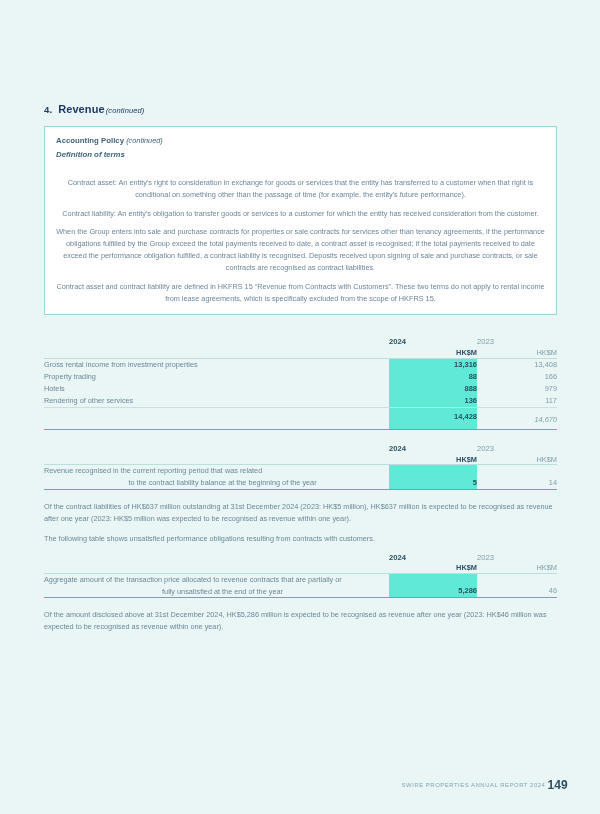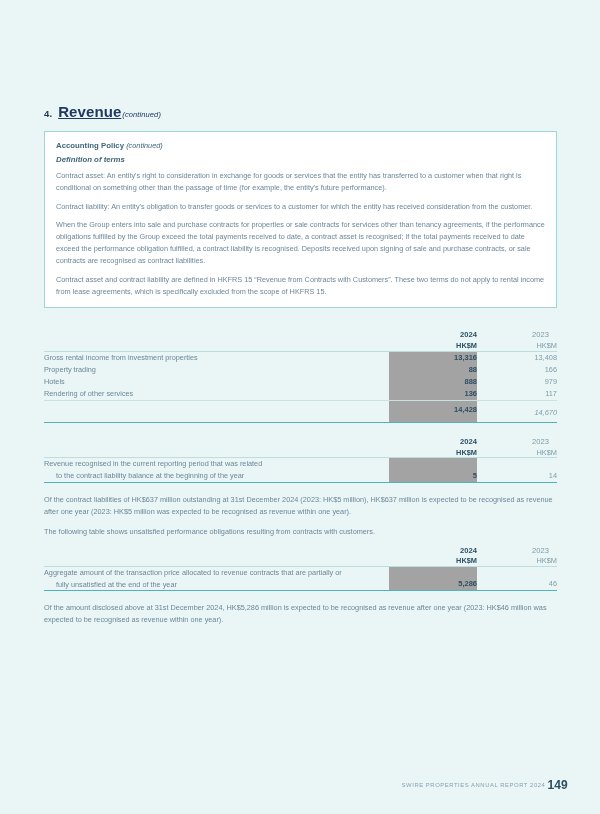--- a/index.html
+++ b/index.html
@@ -32,21 +32,21 @@
   
   .note-heading {
     font-size: 9.5px;
     color: #1f3864;
     font-weight: bold;
     letter-spacing: .1px;
     margin-bottom: 11px;
     white-space: nowrap;
   }
   .note-heading .num { margin-right: 6px; }
-  .note-heading .title { font-size: 15px; text-decoration: underline; }
+  .note-heading .title { font-size: 11px; }
   .note-heading .cont {
     font-weight: normal;
     font-style: italic;
     font-size: 7.5px;
     color: #1f3864;
     margin-left: 1px;
   }
 
   
   .policy-box {
@@ -64,28 +64,28 @@
   .policy-title .cont {
     font-weight: normal;
     font-style: italic;
     font-size: 7.3px;
   }
   .policy-sub {
     font-size: 7.8px;
     font-style: italic;
     font-weight: bold;
     color: #3f6579;
-    margin-bottom: 6px;
+    margin-bottom: 18px;
   }
   .policy-p {
     font-size: 7.3px;
     line-height: 1.62;
     color: #6b8799;
     margin: 0 0 7px 0;
-    text-align: left;
+    text-align: center;
   }
   .policy-p:last-child { margin-bottom: 0; }
 
   
   .body-p {
     font-size: 7.3px;
     line-height: 1.62;
     color: #6b8799;
     margin: 0;
   }
@@ -102,21 +102,21 @@
   }
   table.fin col.c-label { width: 345px; }
   table.fin col.c-2024  { width: 88px; }
   table.fin col.c-2023  { width: 80px; }
 
   table.fin th, table.fin td {
     padding: 0;
     vertical-align: bottom;
   }
   .th-year {
-    text-align: right;
+    text-align: left;
     font-weight: bold;
     font-size: 7.6px;
     color: #2c4f63;
     padding-bottom: 0px;
     padding-right: 10px;
     line-height: 1.35;
   }
   .th-year.old {
     font-weight: normal;
     color: #7f9cab;
@@ -143,28 +143,28 @@
     font-size: 0;
     line-height: 0;
   }
 
   td.lbl {
     color: #6b8799;
     font-size: 7.3px;
     line-height: 1.62;
     padding: 2.5px 6px 2.5px 0;
   }
-  td.lbl .indent { display: block; padding-left: 12px; }
+  td.lbl .indent { display: block; padding-left: 12px; text-align: center; }
 
   td.v24 {
     text-align: right;
     font-weight: bold;
     color: #2c4f63;
     font-size: 7.5px;
-    background: #a3a3a3;
+    background: #5eead4;
     padding: 2.5px 10px 2.5px 0;
     line-height: 1.62;
   }
   td.v23 {
     text-align: right;
     color: #7f9cab;
     font-size: 7.4px;
     padding: 2.5px 0 2.5px 0;
     line-height: 1.62;
   }

